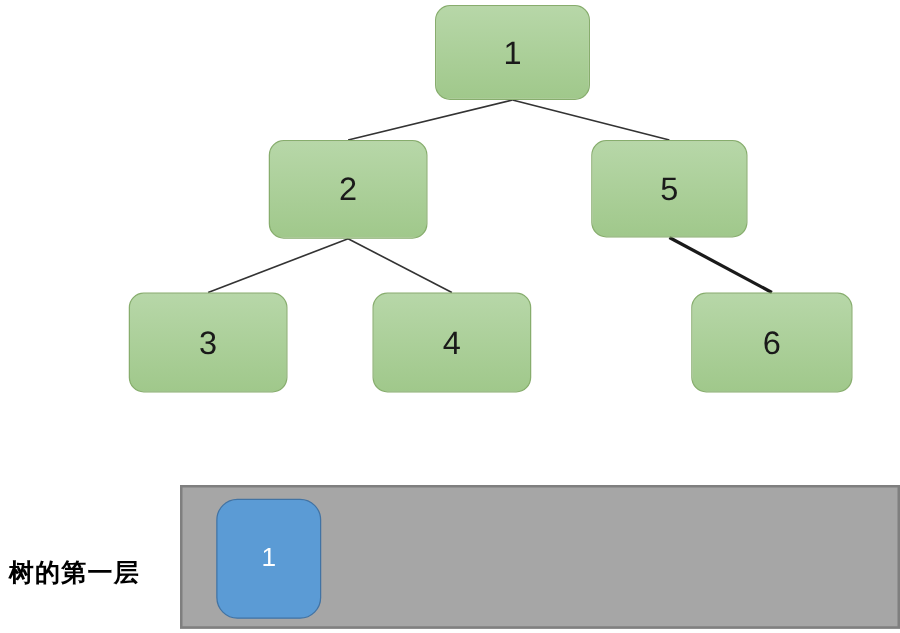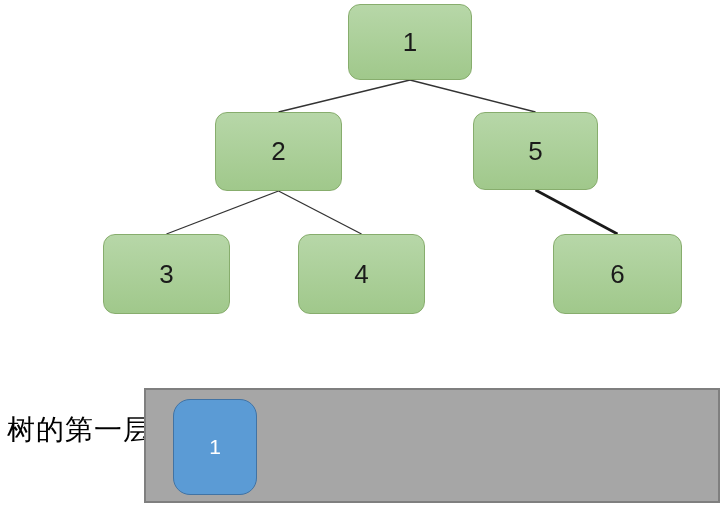--- a/index.html
+++ b/index.html
@@ -57,24 +57,24 @@
     background: var(--level-node-fill, #5b9bd5);
     border: 1.5px solid var(--level-node-border, #4173a4);
     display: flex;
     align-items: center;
     justify-content: center;
     font-size: 21px;
     color: var(--level-node-text, #ffffff);
   }
   .level-label {
     position: absolute;
-    left: 7px; top: 411px;
+    left: 7px; top: 445px;
     width: 135px;
-    font-size: 28px;
-    font-weight: 400;
+    font-size: 20px;
+    font-weight: 700;
     color: var(--text, #000000);
     letter-spacing: 1px;
     white-space: nowrap;
   }
 </style>
 </head>
 <body>
 
 <div class="canvas">
 

